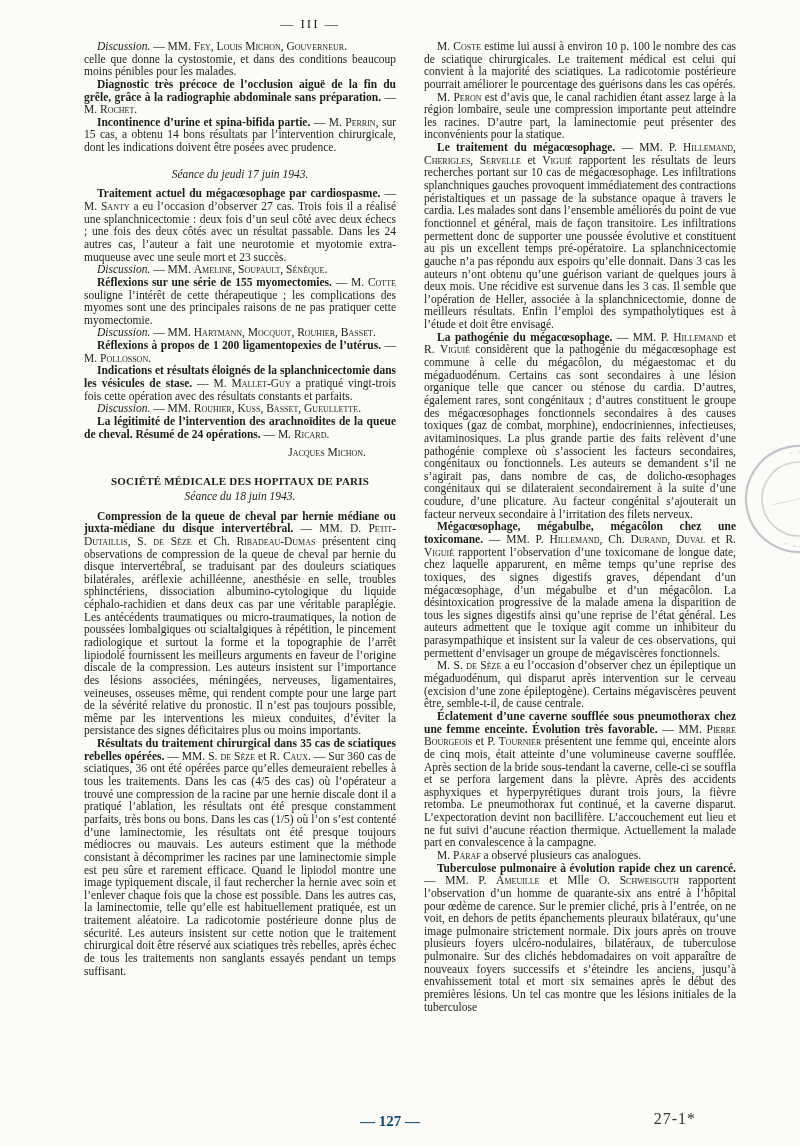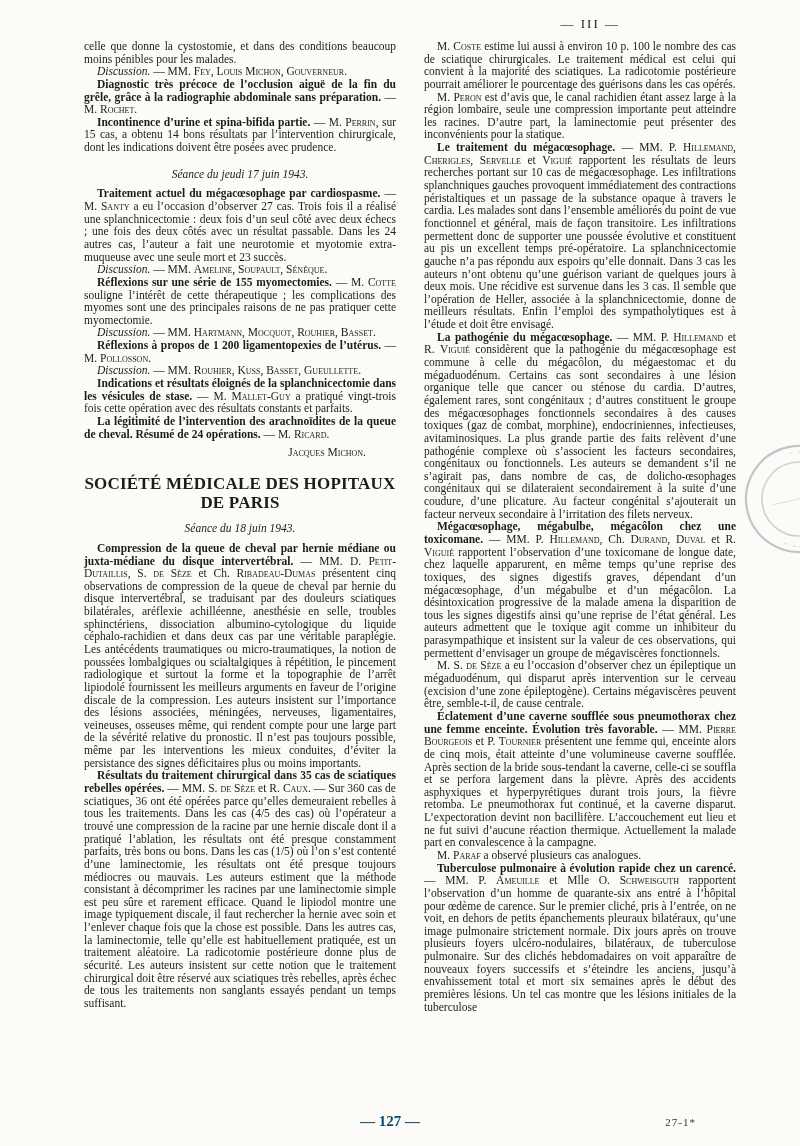--- a/index.html
+++ b/index.html
@@ -10,76 +10,76 @@
   }
   .page{
     position:relative;
     width:800px;height:1146px;
     background:#fcfbf7;
     color:#1c1c1c;
     overflow:hidden;
   }
   .top-folio{
     position:absolute;top:16px;left:0;width:620px;
-    text-align:right;font-size:13px;letter-spacing:2px;color:#222;
+    text-align:center;font-size:13px;letter-spacing:2px;color:#222;
   }
   .col{
     position:absolute;top:40px;width:312px;
     font-size:11.5px;line-height:1.1;
     text-align:justify;
   }
   .col-left{left:84px;}
   .col-right{left:424px;}
   p.blk{margin:0;padding:0;}
   p.para{text-align:justify;}
   p.ind{text-indent:13px;}
   p.center-italic{text-align:center;font-style:italic;margin-top:9px;margin-bottom:7px;}
   p.section-title{
-    text-align:center;font-weight:bold;font-size:17px;
-    margin-top:16px;margin-bottom:10px;letter-spacing:0.2px;text-indent:0;
+    text-align:center;font-weight:bold;font-size:11px;
+    margin-top:16px;margin-bottom:3px;letter-spacing:0.2px;text-indent:0;
   }
   p.signature{text-align:right;padding-right:30px;margin-top:5px;}
   span.b{font-weight:bold;}
   span.i{font-style:italic;}
   span.sc{font-variant:small-caps;}
   .footer-folio{
     position:absolute;bottom:16px;left:0;width:780px;
     text-align:center;font-weight:bold;font-size:15px;color:#0c4a6e;
   }
   .sig-mark{
     position:absolute;bottom:18px;right:104px;
-    font-size:11px;color:#333;letter-spacing:1px;
+    font-size:16px;color:#333;letter-spacing:1px;
   }
   .stamp{
     position:absolute;top:443px;left:743px;
     width:112px;height:112px;opacity:0.85;
     transform:rotate(-12deg);
     pointer-events:none;
   }
 </style>
 </head>
 <body>
 
 <div class="page">
 
   <div class="top-folio">— III —</div>
 
   <div class="col col-left" id="col-left">
+      <p class="blk para ind"><span class="i">Discussion.</span><span> — MM. </span><span class="sc">Fey, Louis Michon, Gouverneur</span><span>.</span></p>
       <p class="blk para"><span>celle que donne la cystostomie, et dans des conditions beaucoup moins pénibles pour les malades.</span></p>
-      <p class="blk para ind"><span class="i">Discussion.</span><span> — MM. </span><span class="sc">Fey, Louis Michon, Gouverneur</span><span>.</span></p>
       <p class="blk para ind"><span class="b">Diagnostic très précoce de l’occlusion aiguë de la fin du grêle, grâce à la radiographie abdominale sans préparation.</span><span> — M. </span><span class="sc">Rochet</span><span>.</span></p>
       <p class="blk para ind"><span class="b">Incontinence d’urine et spina-bifida partie.</span><span> — M. </span><span class="sc">Perrin</span><span>, sur 15 cas, a obtenu 14 bons résultats par l’intervention chirurgicale, dont les indications doivent être posées avec prudence.</span></p>
       <p class="blk center-italic" style="margin-top: 14px;"><span>Séance du jeudi 17 juin 1943.</span></p>
       <p class="blk para ind"><span class="b">Traitement actuel du mégacœsophage par cardiospasme.</span><span> — M. </span><span class="sc">Santy</span><span> a eu l’occasion d’observer 27 cas. Trois fois il a réalisé une splanchnicectomie : deux fois d’un seul côté avec deux échecs ; une fois des deux côtés avec un résultat passable. Dans les 24 autres cas, l’auteur a fait une neurotomie et myotomie extra-muqueuse avec une seule mort et 23 succès.</span></p>
       <p class="blk para ind"><span class="i">Discussion.</span><span> — MM. </span><span class="sc">Ameline, Soupault, Sénèque</span><span>.</span></p>
       <p class="blk para ind"><span class="b">Réflexions sur une série de 155 myomectomies.</span><span> — M. </span><span class="sc">Cotte</span><span> souligne l’intérêt de cette thérapeutique ; les complications des myomes sont une des principales raisons de ne pas pratiquer cette myomectomie.</span></p>
       <p class="blk para ind"><span class="i">Discussion.</span><span> — MM. </span><span class="sc">Hartmann, Mocquot, Rouhier, Basset</span><span>.</span></p>
       <p class="blk para ind"><span class="b">Réflexions à propos de 1 200 ligamentopexies de l’utérus.</span><span> — M. </span><span class="sc">Pollosson</span><span>.</span></p>
+      <p class="blk para ind"><span class="b">Indications et résultats éloignés de la splanchnicectomie dans les vésicules de stase.</span><span> — M. </span><span class="sc">Mallet-Guy</span><span> a pratiqué vingt-trois fois cette opération avec des résultats constants et parfaits.</span></p>
       <p class="blk para ind"><span class="i">Discussion.</span><span> — MM. </span><span class="sc">Rouhier, Kuss, Basset, Gueullette</span><span>.</span></p>
-      <p class="blk para ind"><span class="b">Indications et résultats éloignés de la splanchnicectomie dans les vésicules de stase.</span><span> — M. </span><span class="sc">Mallet-Guy</span><span> a pratiqué vingt-trois fois cette opération avec des résultats constants et parfaits.</span></p>
       <p class="blk para ind"><span class="b">La légitimité de l’intervention des arachnoïdites de la queue de cheval. Résumé de 24 opérations.</span><span> — M. </span><span class="sc">Ricard</span><span>.</span></p>
       <p class="blk signature" style="margin-top: 6px;"><span class="sc">Jacques Michon.</span></p>
       <p class="blk section-title" style="margin-top: 16px;"><span>SOCIÉTÉ MÉDICALE DES HOPITAUX DE PARIS</span></p>
       <p class="blk center-italic" style="margin-top: 1px;"><span>Séance du 18 juin 1943.</span></p>
       <p class="blk para ind" style="margin-top: 7px;"><span class="b">Compression de la queue de cheval par hernie médiane ou juxta-médiane du disque intervertébral.</span><span> — MM. D. </span><span class="sc">Petit-Dutaillis</span><span>, S. </span><span class="sc">de Sèze</span><span> et Ch. </span><span class="sc">Ribadeau-Dumas</span><span> présentent cinq observations de compression de la queue de cheval par hernie du disque intervertébral, se traduisant par des douleurs sciatiques bilatérales, aréflexie achilléenne, anesthésie en selle, troubles sphinctériens, dissociation albumino-cytologique du liquide céphalo-rachidien et dans deux cas par une véritable paraplégie. Les antécédents traumatiques ou micro-traumatiques, la notion de poussées lombalgiques ou scialtalgiques à répétition, le pincement radiologique et surtout la forme et la topographie de l’arrêt lipiodolé fournissent les meilleurs arguments en faveur de l’origine discale de la compression. Les auteurs insistent sur l’importance des lésions associées, méningées, nerveuses, ligamentaires, veineuses, osseuses même, qui rendent compte pour une large part de la sévérité relative du pronostic. Il n’est pas toujours possible, même par les interventions les mieux conduites, d’éviter la persistance des signes déficitaires plus ou moins importants.</span></p>
       <p class="blk para ind"><span class="b">Résultats du traitement chirurgical dans 35 cas de sciatiques rebelles opérées.</span><span> — MM. S. </span><span class="sc">de Sèze</span><span> et R. </span><span class="sc">Caux</span><span>. — Sur 360 cas de sciatiques, 36 ont été opérées parce qu’elles demeuraient rebelles à tous les traitements. Dans les cas (4/5 des cas) où l’opérateur a trouvé une compression de la racine par une hernie discale dont il a pratiqué l’ablation, les résultats ont été presque constamment parfaits, très bons ou bons. Dans les cas (1/5) où l’on s’est contenté d’une laminectomie, les résultats ont été presque toujours médiocres ou mauvais. Les auteurs estiment que la méthode consistant à décomprimer les racines par une laminectomie simple est peu sûre et rarement efficace. Quand le lipiodol montre une image typiquement discale, il faut rechercher la hernie avec soin et l’enlever chaque fois que la chose est possible. Dans les autres cas, la laminectomie, telle qu’elle est habituellement pratiquée, est un traitement aléatoire. La radicotomie postérieure donne plus de sécurité. Les auteurs insistent sur cette notion que le traitement chirurgical doit être réservé aux sciatiques très rebelles, après échec de tous les traitements non sanglants essayés pendant un temps suffisant.</span></p>
     </div>
   <div class="col col-right" id="col-right">
       <p class="blk para ind"><span>M. </span><span class="sc">Coste</span><span> estime lui aussi à environ 10 p. 100 le nombre des cas de sciatique chirurgicales. Le traitement médical est celui qui convient à la majorité des sciatiques. La radicotomie postérieure pourrait améliorer le pourcentage des guérisons dans les cas opérés.</span></p>
       <p class="blk para ind"><span>M. </span><span class="sc">Peron</span><span> est d’avis que, le canal rachidien étant assez large à la région lombaire, seule une compression importante peut atteindre les racines. D’autre part, la laminectomie peut présenter des inconvénients pour la statique.</span></p>

